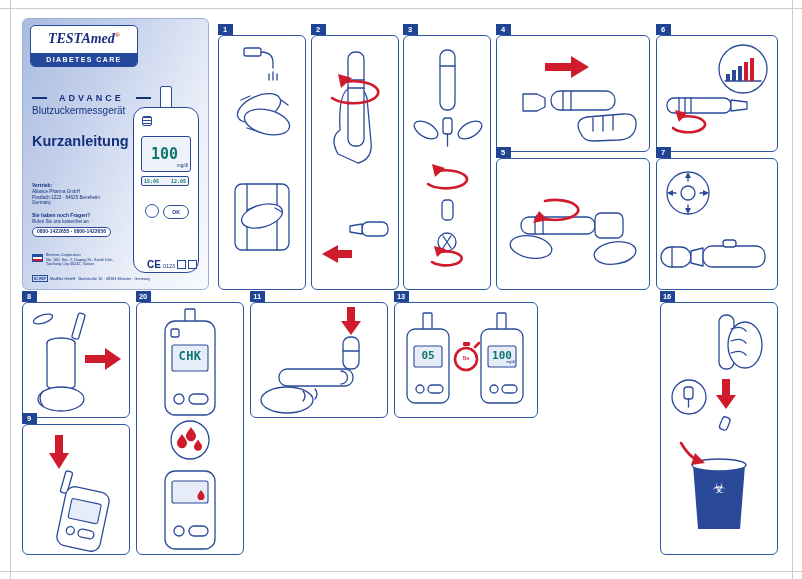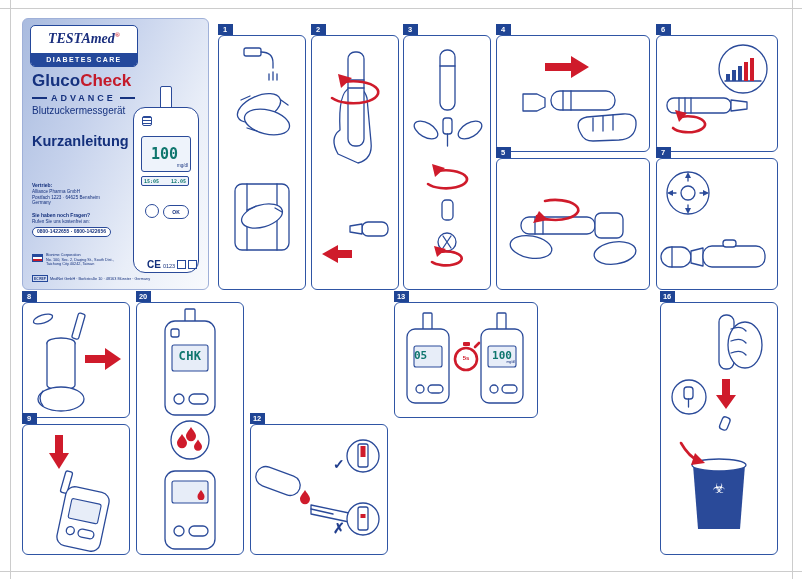--- a/index.html
+++ b/index.html
@@ -33,21 +33,21 @@
   .logo-box{position:absolute;left:7px;top:6px;width:106px;height:40px;background:#fff;
             border:1px solid #24489b;border-radius:5px;overflow:hidden;}
   .logo-line{text-align:center;padding-top:5px;font-family:"Liberation Serif",serif;
              font-style:italic;font-weight:bold;font-size:14px;color:#1b2f7e;}
   .logo-reg{color:#c41a2a;font-size:7px;vertical-align:super;font-style:normal;}
   .logo-bar{position:absolute;left:0;right:0;bottom:0;height:13px;background:#24489b;color:#fff;
             font-size:7px;font-weight:bold;letter-spacing:1.4px;text-align:center;line-height:13px;}
   .product{position:absolute;left:9px;top:52px;font-size:17px;font-weight:bold;}
   .p-gluco{color:#16327f;}
   .p-check{color:#c41a2a;}
-  .advance-row{position:absolute;left:9px;top:74px;display:flex;align-items:center;gap:4px;}
+  .advance-row{position:absolute;left:9px;top:74px;display:flex;align-items:center;gap:12px;}
   .dash{width:15px;height:1.5px;background:#16327f;}
   .adv{font-size:9px;font-weight:bold;letter-spacing:3px;color:#16327f;}
   .subtitle{position:absolute;left:9px;top:86px;font-size:10px;color:#16327f;}
   .kurz{position:absolute;left:9px;top:114px;font-size:14.5px;font-weight:800;color:#14307c;}
 
   .meter-strip{position:absolute;left:137px;top:67px;width:10px;height:26px;background:#fff;
                border:1.1px solid #2a4a99;border-radius:2px;}
   .meter{position:absolute;left:110px;top:88px;width:64px;height:164px;background:#fff;
          border:1.4px solid #2a4a99;border-radius:12px;}
   .m-logo{position:absolute;left:8px;top:8px;width:8px;height:8px;border:1px solid #2a4a99;
@@ -92,23 +92,20 @@
   <div class="trim-v" style="left:10px"></div>
   <div class="trim-v" style="left:792px"></div>
 
   <div class="brand">
     <div class="logo-box">
       <div class="logo-line">
         <span>TESTA</span><span>med</span><span class="logo-reg">®</span>
       </div>
       <div class="logo-bar">DIABETES CARE</div>
     </div>
-    <div class="product">
-      <span class="p-gluco">Gluco</span><span class="p-check">Check</span>
-    </div>
     <div class="advance-row">
       <span class="dash"></span>
       <span class="adv">ADVANCE</span>
       <span class="dash"></span>
     </div>
     <div class="subtitle">Blutzuckermessgerät</div>
     <div class="kurz">Kurzanleitung</div>
 
     <div class="meter-strip"></div>
     <div class="meter">
@@ -362,44 +359,39 @@
         <rect class="ow" x="28" y="168" width="50" height="78" rx="10"></rect>
         <rect class="lt" x="35" y="178" width="36" height="22" rx="2"></rect>
         <path class="rd" transform="translate(64,192) scale(0.7)" d="M0 -7 C2.5 -3 5 -1 5 2 A5 5.2 0 1 1 -5 2 C-5 -1 -2.5 -3 0 -7 Z"></path>
         <circle class="o" cx="42" cy="228" r="5"></circle>
         <rect class="o" x="52" y="223" width="19" height="10" rx="5"></rect>
       </g>
     </svg>
     <div class="ovl seg" style="left:35px;top:47px;width:36px;text-align:center;font-size:12px;letter-spacing:0.5px">CHK</div>
   </div>
 
-
-  <div class="panel" style="left:250px;top:424px;width:136px;height:129px">
-    <div class="tab">12</div>
-    <svg viewBox="0 0 136 129">
-      <g>
-        <rect class="ow" x="4" y="46" width="46" height="20" rx="10" transform="rotate(20 27 56)"></rect>
-        <path class="rd" transform="translate(54,72)" d="M0 -7 C2.5 -3 5 -1 5 2 A5 5.2 0 1 1 -5 2 C-5 -1 -2.5 -3 0 -7 Z"></path>
-        <polygon class="ow" points="60,80 98,88 98,97 60,89"></polygon>
-        <path class="o" d="M60 84 l22 5"></path>
-      </g>
-      <g>
-        <circle class="ow" cx="112" cy="31" r="16"></circle>
-        <rect class="ow" x="107" y="19" width="10" height="23" rx="2"></rect>
-        <rect class="rd" x="109.5" y="21" width="5" height="11"></rect>
-      </g>
-      <g>
-        <circle class="ow" cx="112" cy="94" r="16"></circle>
-        <rect class="ow" x="107" y="82" width="10" height="23" rx="2"></rect>
-        <rect class="rd" x="109.5" y="89" width="5" height="4"></rect>
-      </g>
-    </svg>
-    <div class="ovl mark" style="left:82px;top:32px;font-size:14px">✓</div>
-    <div class="ovl mark" style="left:82px;top:96px;font-size:14px">✗</div>
-  </div>
+  <div class="panel" style="left:250px;top:302px;width:136px;height:114px">
+    <div class="tab">11</div>
+    <svg viewBox="0 0 136 114">
+      <g>
+        <polygon class="rd" points="96,4 104,4 104,18 110,18 100,32 90,18 96,18"></polygon>
+      </g>
+      <g>
+        <rect class="ow" x="92" y="34" width="16" height="32" rx="7"></rect>
+        <path class="o" d="M92 48 h16"></path>
+      </g>
+      <g>
+        <rect class="ow" x="28" y="66" width="74" height="17" rx="8"></rect>
+        <path class="o" d="M90 68 a6 6 0 0 1 0 13"></path>
+        <ellipse class="ow" cx="36" cy="97" rx="26" ry="13"></ellipse>
+        <path class="o" d="M52 88 q4 5 0 10 M64 86 q4 5 0 10"></path>
+      </g>
+    </svg>
+  </div>
+
 
   <div class="panel" style="left:394px;top:302px;width:142px;height:114px">
     <div class="tab">13</div>
     <svg viewBox="0 0 142 114">
       <g>
         <rect class="ow" x="28" y="10" width="9" height="18" rx="1"></rect>
         <rect class="ow" x="12" y="26" width="42" height="74" rx="8"></rect>
         <rect class="lt" x="19" y="43" width="28" height="21" rx="2"></rect>
         <circle class="o" cx="25" cy="86" r="4"></circle>
         <rect class="o" x="33" y="82" width="15" height="8" rx="4"></rect>
@@ -410,21 +402,21 @@
         <path class="ra" d="M80 44 l4 -4"></path>
       </g>
       <g>
         <rect class="ow" x="102" y="10" width="9" height="18" rx="1"></rect>
         <rect class="ow" x="86" y="26" width="42" height="74" rx="8"></rect>
         <rect class="lt" x="93" y="43" width="28" height="21" rx="2"></rect>
         <circle class="o" cx="99" cy="86" r="4"></circle>
         <rect class="o" x="107" y="82" width="15" height="8" rx="4"></rect>
       </g>
     </svg>
-    <div class="ovl seg" style="left:19px;top:47px;width:28px;font-size:11px">05</div>
+    <div class="ovl seg" style="left:19px;top:47px;width:28px;text-align:center;font-size:11px">05</div>
     <div class="ovl" style="left:60px;top:52px;width:22px;text-align:center;font-size:6px;font-weight:bold;color:#cf1b2b">5s</div>
     <div class="ovl seg" style="left:93px;top:47px;width:28px;text-align:center;font-size:11px">100</div>
     <div class="ovl" style="left:93px;top:58px;width:27px;text-align:right;font-size:3.5px;color:#16327f">mg/dl</div>
   </div>
 
 
 
   <div class="panel" style="left:660px;top:302px;width:116px;height:251px">
     <div class="tab">16</div>
     <svg viewBox="0 0 116 251">

